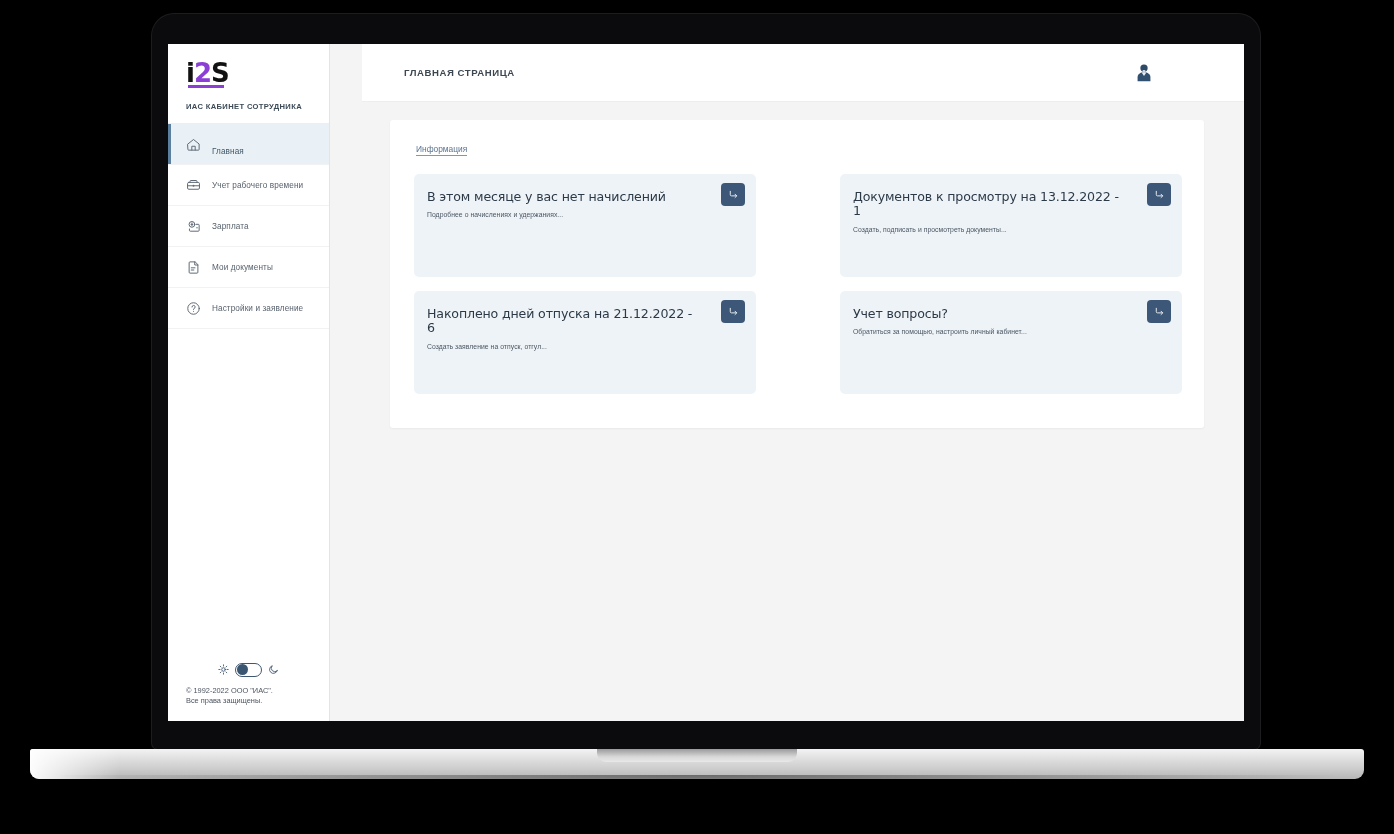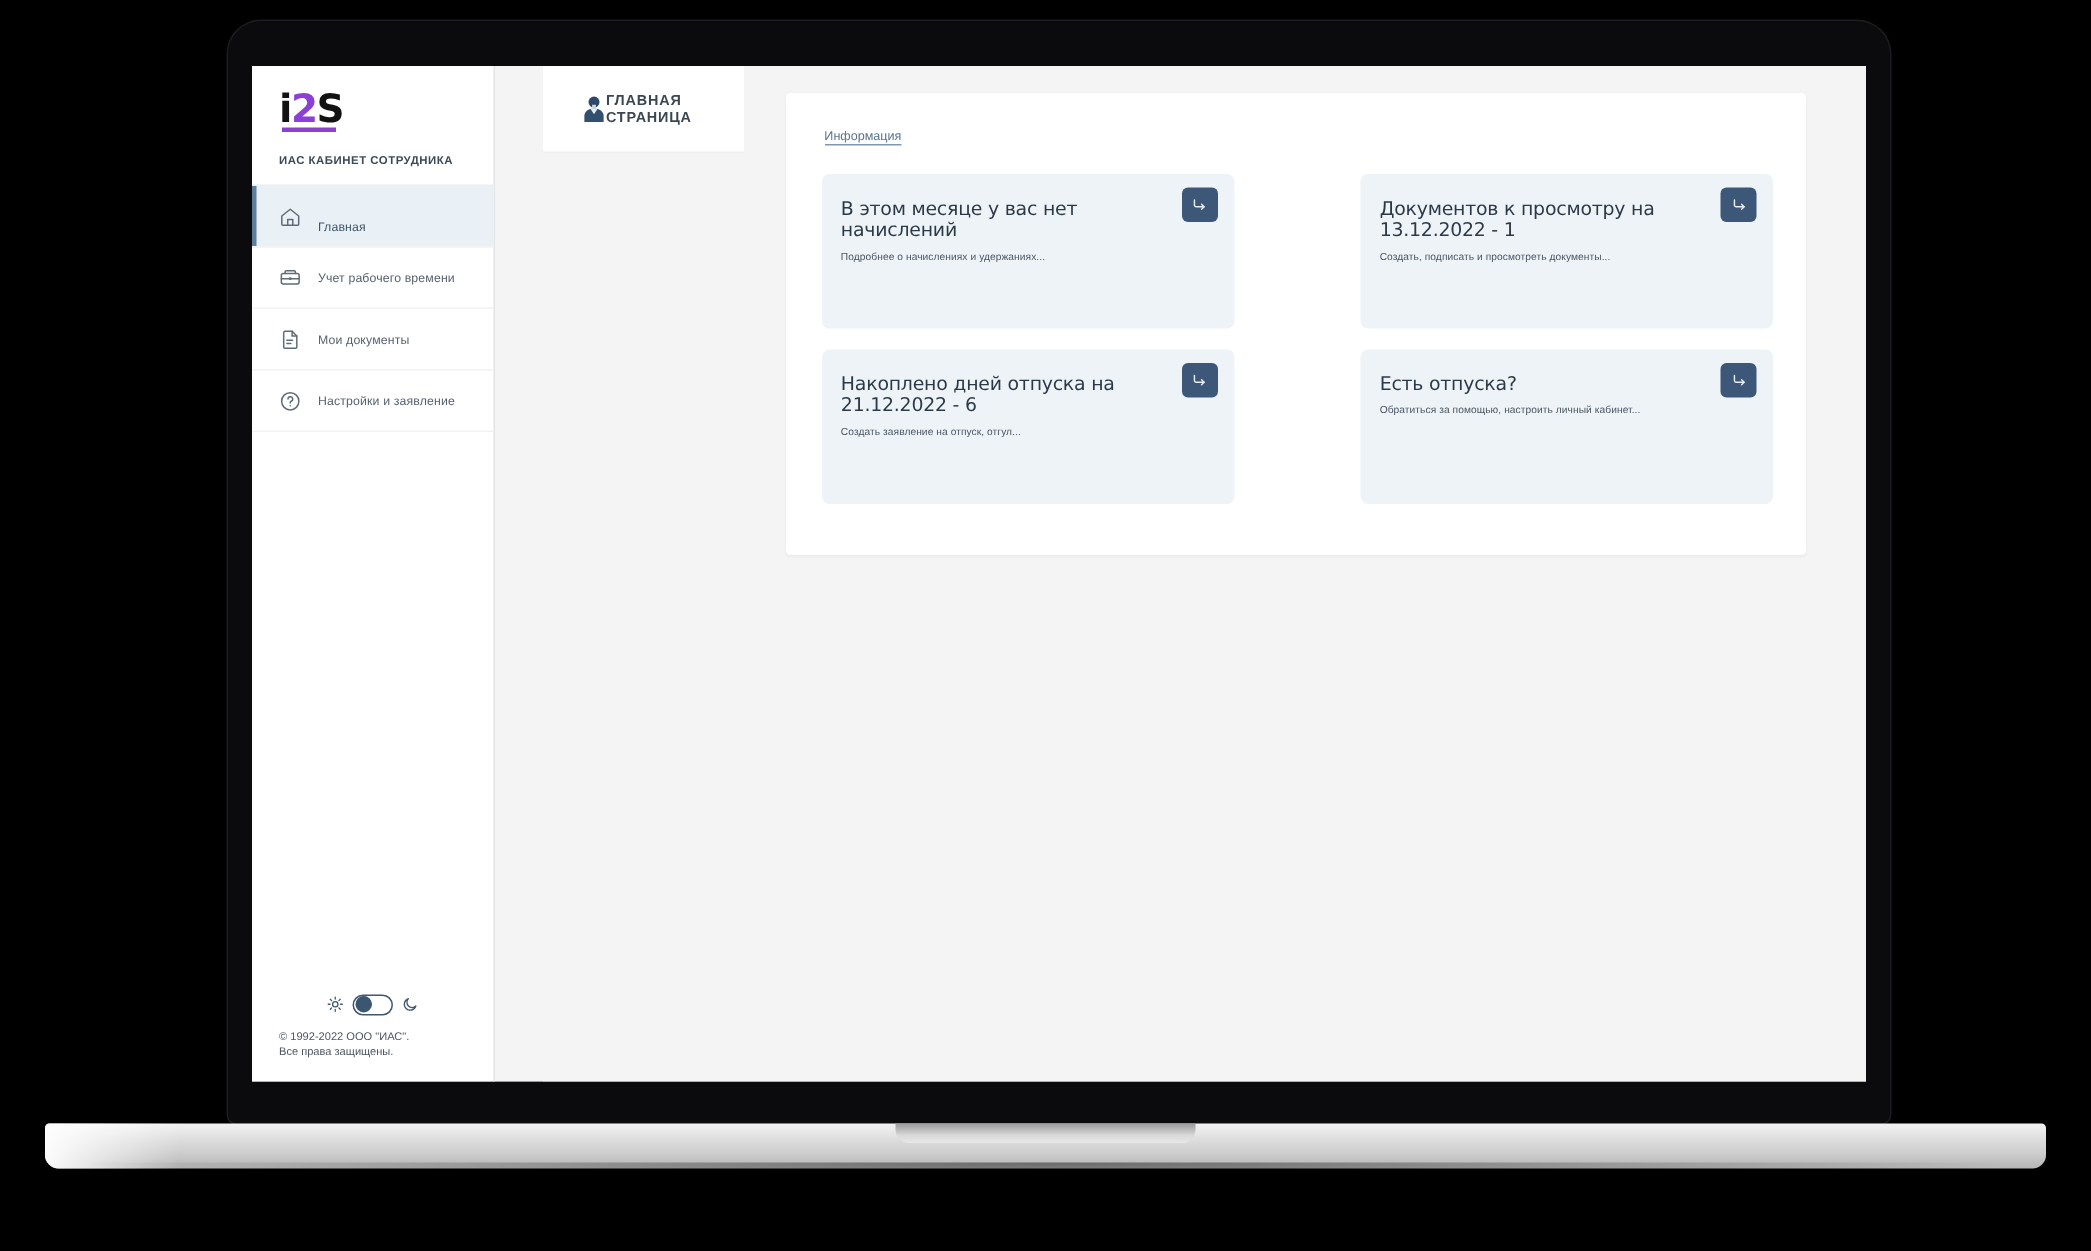--- a/index.html
+++ b/index.html
@@ -139,21 +139,21 @@
     background: #3a5670;
   }
   #copyright {
     padding: 0 10px 14px 18px;
     font-size: 7.4px;
     line-height: 1.45;
     color: #4d5560;
   }
 
   
-  #main { flex: 1 1 auto; display: flex; flex-direction: row; min-width: 0; background:#f4f4f5; }
+  #main { flex: 1 1 auto; display: flex; flex-direction: column; min-width: 0; background:#f4f4f5; }
 
   #topbar {
     height: 58px;
     background: #ffffff;
     display: flex; align-items: center;
     padding: 0 0 0 42px;
     border-bottom: 1px solid #eceef0;
     position: relative;
   }
   #page-title {
@@ -260,20 +260,31 @@
               <svg width="15" height="15" viewBox="0 0 24 24" fill="none" stroke="currentColor" stroke-width="1.6" stroke-linecap="round" stroke-linejoin="round">
                   <rect x="2.5" y="7" width="19" height="11" rx="2"></rect>
                   <path d="M6.5 7V5.2a1.2 1.2 0 0 1 1.2-1.2h8.6a1.2 1.2 0 0 1 1.2 1.2V7"></path>
                   <path d="M2.5 12.4h19"></path>
                   <circle cx="12" cy="12.4" r="1.5" fill="currentColor" stroke="none"></circle>
                 </svg>
             </span>
             <span class="nav-label">Учет рабочего времени</span>
           </div>
 
+          <div class="nav-item">
+            <span class="nav-icon">
+              <svg width="15" height="15" viewBox="0 0 24 24" fill="none" stroke="currentColor" stroke-width="1.6" stroke-linecap="round" stroke-linejoin="round">
+                  <path d="M16.5 8.5h3.2a1.3 1.3 0 0 1 1.3 1.3v8.4a1.3 1.3 0 0 1-1.3 1.3H6.8a1.3 1.3 0 0 1-1.3-1.3V16"></path>
+                  <circle cx="9.5" cy="8.6" r="4.6"></circle>
+                  <path d="M9.5 6.3v4.6M8 8.6h3"></path>
+                  <circle cx="17.6" cy="14" r="1.1" fill="currentColor" stroke="none"></circle>
+                </svg>
+            </span>
+            <span class="nav-label">Зарплата</span>
+          </div>
 
           <div class="nav-item">
             <span class="nav-icon">
               <svg width="15" height="15" viewBox="0 0 24 24" fill="none" stroke="currentColor" stroke-width="1.6" stroke-linecap="round" stroke-linejoin="round">
                   <path d="M14 3H6.4A1.4 1.4 0 0 0 5 4.4v15.2A1.4 1.4 0 0 0 6.4 21h11.2a1.4 1.4 0 0 0 1.4-1.4V8z"></path>
                   <path d="M14 3v5h5"></path>
                   <path d="M8.4 12.5h6M8.4 16h4.2"></path>
                 </svg>
             </span>
             <span class="nav-label">Мои документы</span>
@@ -368,21 +379,21 @@
                 <div class="card-subtitle">Создать заявление на отпуск, отгул...</div>
                 <div class="card-action">
                   <svg width="11" height="11" viewBox="0 0 24 24" fill="none" stroke="currentColor" stroke-width="2.1" stroke-linecap="round" stroke-linejoin="round">
                       <path d="M5 5v7.4a2.6 2.6 0 0 0 2.6 2.6H19"></path>
                       <path d="M15.4 11.4 19 15l-3.6 3.6"></path>
                     </svg>
                 </div>
               </div>
 
               <div class="info-card">
-                <div class="card-title">Есть отпуска?</div>
+                <div class="card-title">Учет вопросы?</div>
                 <div class="card-subtitle">Обратиться за помощью, настроить личный кабинет...</div>
                 <div class="card-action">
                   <svg width="11" height="11" viewBox="0 0 24 24" fill="none" stroke="currentColor" stroke-width="2.1" stroke-linecap="round" stroke-linejoin="round">
                       <path d="M5 5v7.4a2.6 2.6 0 0 0 2.6 2.6H19"></path>
                       <path d="M15.4 11.4 19 15l-3.6 3.6"></path>
                     </svg>
                 </div>
               </div>
 
             </div>

